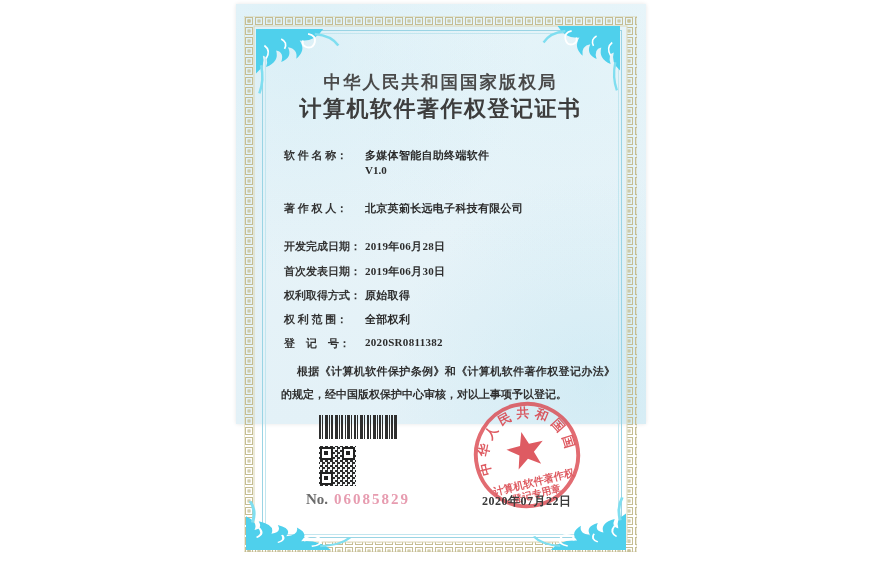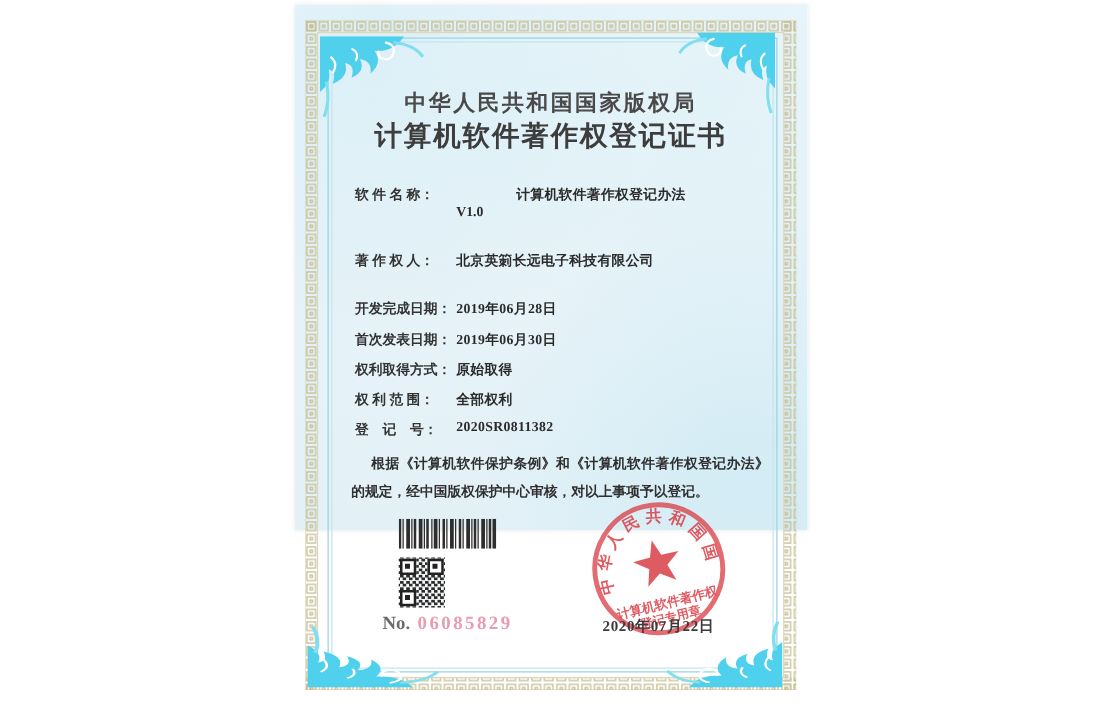--- a/index.html
+++ b/index.html
@@ -119,23 +119,23 @@
     <path stroke="#ffffff" stroke-width="2.2" fill="none" d="M62 6 q10 2 8 10 q-2 8 -10 6 q-6 -2 -4 -8"></path>
     <path stroke="#ffffff" stroke-width="2" fill="none" d="M30 12 q8 4 4 12"></path>
     <path stroke="#ffffff" stroke-width="2" fill="none" d="M10 20 q8 6 2 16"></path>
     <path stroke="#7fdef0" stroke-width="3" fill="none" d="M70 6 q20 2 28 14"></path>
     <path stroke="#7fdef0" stroke-width="3" fill="none" d="M6 44 q4 18 -2 34"></path>
   </svg>
 
   <div class="title1">中华人民共和国国家版权局</div>
   <div class="title2">计算机软件著作权登记证书</div>
 
-  <div class="row" style="top:144px;gap:48px;">
+  <div class="row" style="top:144px;">
     <span class="lbl">软 件 名 称：</span>
-    <span class="val">计算机软件著作权登记办法</span>
+    <span class="val">多媒体智能自助终端软件</span>
   </div>
   <div class="val2">V1.0</div>
   <div class="row" style="top:197px;">
     <span class="lbl">著 作 权 人：</span>
     <span class="val">北京英箣长远电子科技有限公司</span>
   </div>
   <div class="row" style="top:235px;">
     <span class="lbl">开发完成日期：</span>
     <span class="val">2019年06月28日</span>
   </div>

